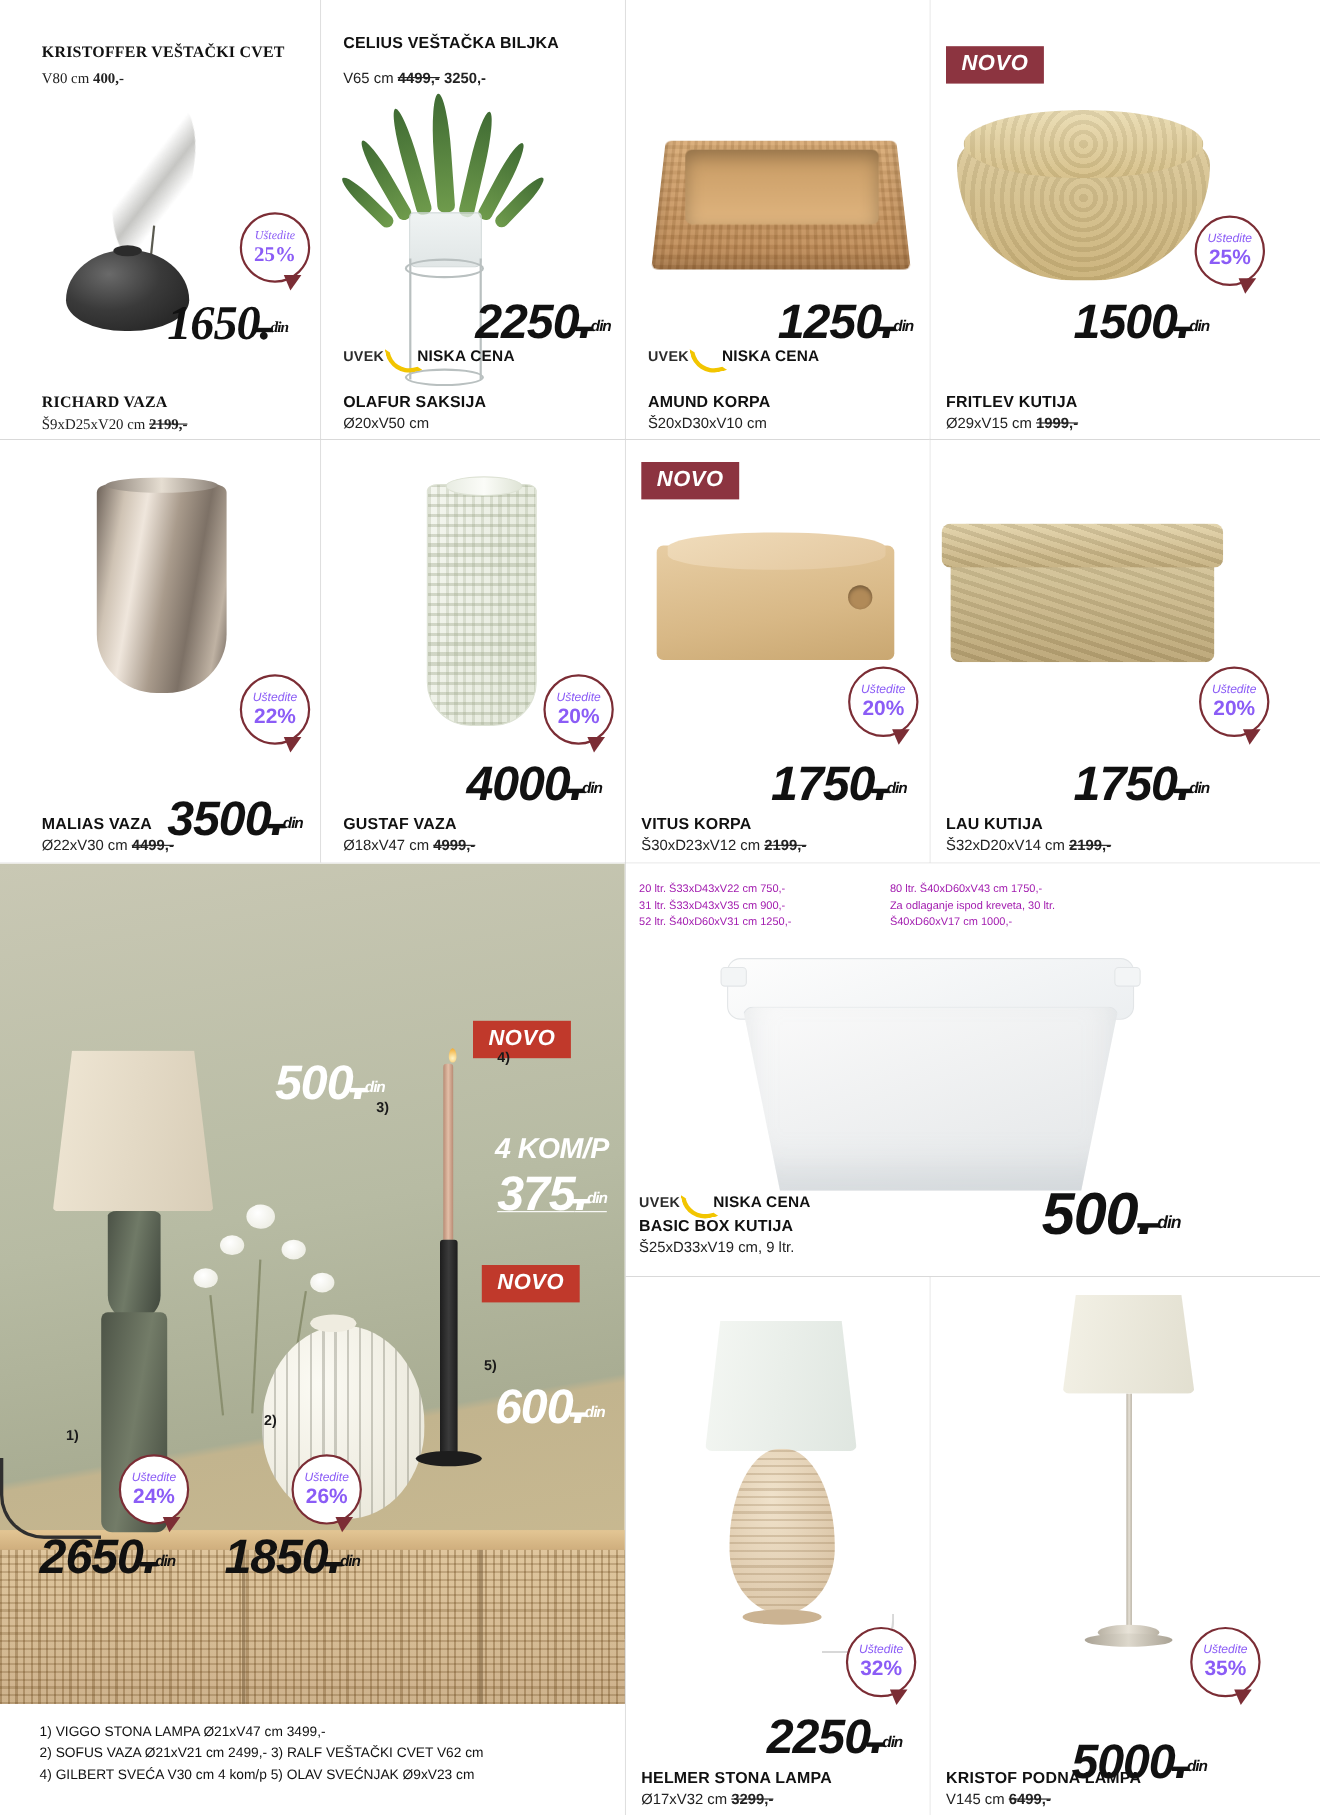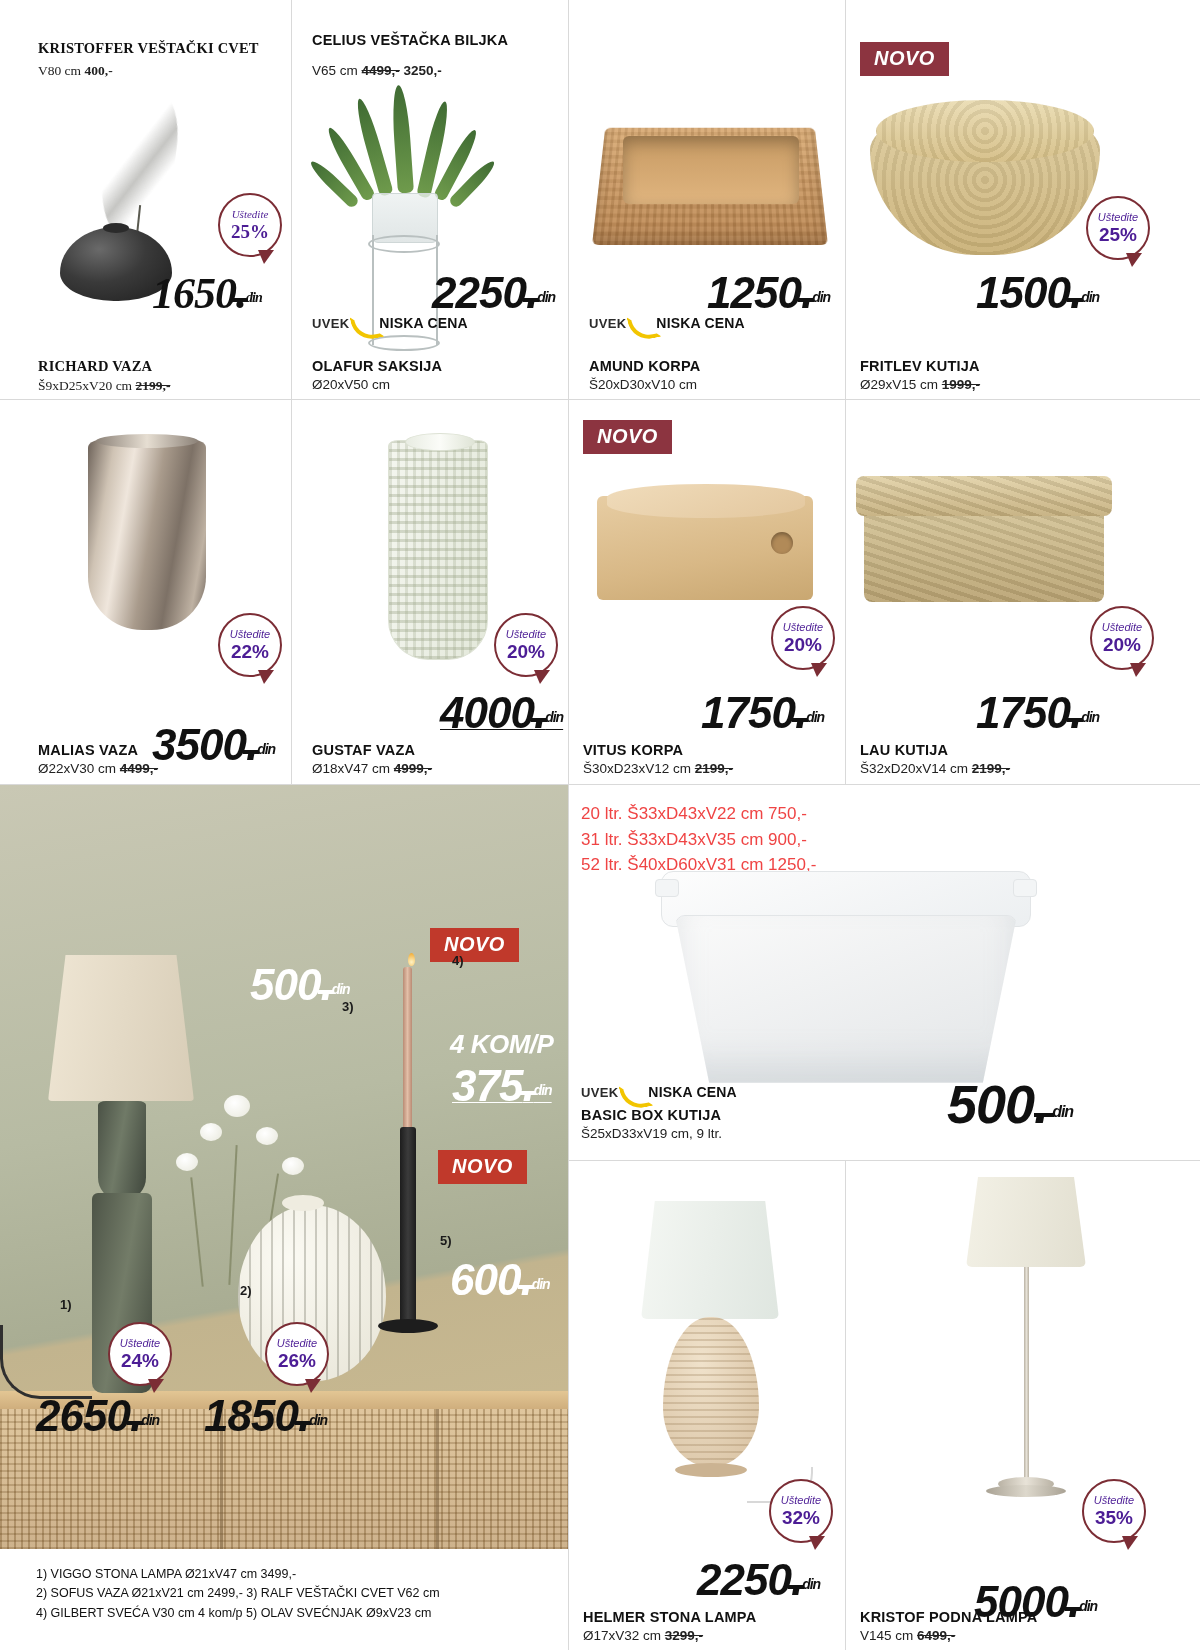--- a/index.html
+++ b/index.html
@@ -50,21 +50,21 @@
   .price .dash {
     display: inline-block; width: 16px; height: 4px; background: #111;
     margin-left: -14px; vertical-align: 6px;
   }
   .price-white { color: #fff; }
   .price-white .dash { background: #fff; }
 
   
   .badge {
     position: absolute; width: 64px; height: 64px; border-radius: 50%;
-    border: 2px solid #7b2d35; background: #fff; color: #4c1d95;
+    border: 2px solid #7b2d35; background: #fff; color: #8b5cf6;
     display: flex; flex-direction: column; align-items: center; justify-content: center;
     line-height: 1;
   }
   .badge .l1 { font-size: 11px; font-style: italic; }
   .badge .l2 { font-size: 19px; font-weight: bold; margin-top: 2px; }
   .badge:after {
     content: ""; position: absolute; bottom: -9px; left: 38px;
     width: 0; height: 0;
     border-left: 6px solid transparent;
     border-right: 10px solid transparent;
@@ -274,21 +274,21 @@
   }
   .credenza-top { position:absolute; background: linear-gradient(180deg,#e3c694,#cfae7d); }
 
   .numtag { position:absolute; font-size:13px; font-weight:bold; color:#1a1a1a; }
 
   .komp {
     position:absolute; font-size:26px; font-weight:800; font-style:italic; color:#fff;
     letter-spacing:-.5px;
   }
 
-  .note { position:absolute; font-size:17px; color:#ef4444; line-height:1.5; }
+  .note { position:absolute; font-size:10px; color:#a21caf; line-height:1.5; }
 
   .footlist { position:absolute; font-size:12.5px; line-height:1.55; color:#111; }
 </style>
 </head>
 <body>
 
 <div class="page">
 
   <div class="vline" style="left:291px; top:0; height:784px;"></div>
   <div class="vline" style="left:568px; top:0; height:1650px;"></div>
@@ -437,21 +437,21 @@
   </div>
 
   <div class="cell" style="left:292px; top:400px; width:276px; height:384px;">
     <div class="art" style="left:78px; top:20px; width:140px; height:240px;">
       <div class="vase-ceramic" style="left:18px; top:20px;"></div>
     </div>
     <div class="badge" style="left:492px; top:213px; left:202px;">
       <div class="l1">Uštedite</div>
       <div class="l2">20%</div>
     </div>
-    <div class="price" style="left:148px; top:288px;text-decoration:underline;">
+    <div class="price" style="left:132px; top:288px;">
       <span class="amt">4000</span><span class="dot">.</span><span class="dash"></span><span class="din">din</span>
     </div>
     <div style="position:absolute; left:20px; top:342px;">
       <div class="title">GUSTAF VAZA</div>
       <div class="subtitle">
         <span>Ø18xV47 cm </span><span class="strike">4999,-</span>
       </div>
     </div>
   </div>
 
@@ -574,20 +574,25 @@
       <div>4) GILBERT SVEĆA V30 cm 4 kom/p 5) OLAV SVEĆNJAK Ø9xV23 cm</div>
     </div>
   </div>
 
   <div class="cell" style="left:569px; top:785px; width:631px; height:375px;">
     <div class="note" style="left:12px; top:16px;">
       <div>20 ltr. Š33xD43xV22 cm 750,-</div>
       <div>31 ltr. Š33xD43xV35 cm 900,-</div>
       <div>52 ltr. Š40xD60xV31 cm 1250,-</div>
     </div>
+    <div class="note" style="left:240px; top:16px;">
+      <div>80 ltr. Š40xD60xV43 cm 1750,-</div>
+      <div>Za odlaganje ispod kreveta, 30 ltr.</div>
+      <div>Š40xD60xV17 cm 1000,-</div>
+    </div>
 
     <div class="art" style="left:60px; top:72px; width:420px; height:250px;">
       <div class="plastic-lid" style="left:32px; top:14px; width:370px; height:56px;"></div>
       <div class="plastic-box" style="left:46px; top:58px; width:342px; height:168px; clip-path: polygon(0 0, 100% 0, 90% 100%, 10% 100%);"></div>
       <div style="position:absolute; left:26px; top:22px; width:24px; height:18px; background:#f3f5f6; border:1px solid #e2e5e7; border-radius:4px;"></div>
       <div style="position:absolute; left:384px; top:22px; width:24px; height:18px; background:#f3f5f6; border:1px solid #e2e5e7; border-radius:4px;"></div>
     </div>
 
     <div class="uvek" style="left:12px; top:296px;">
       <span class="u1">UVEK</span>

